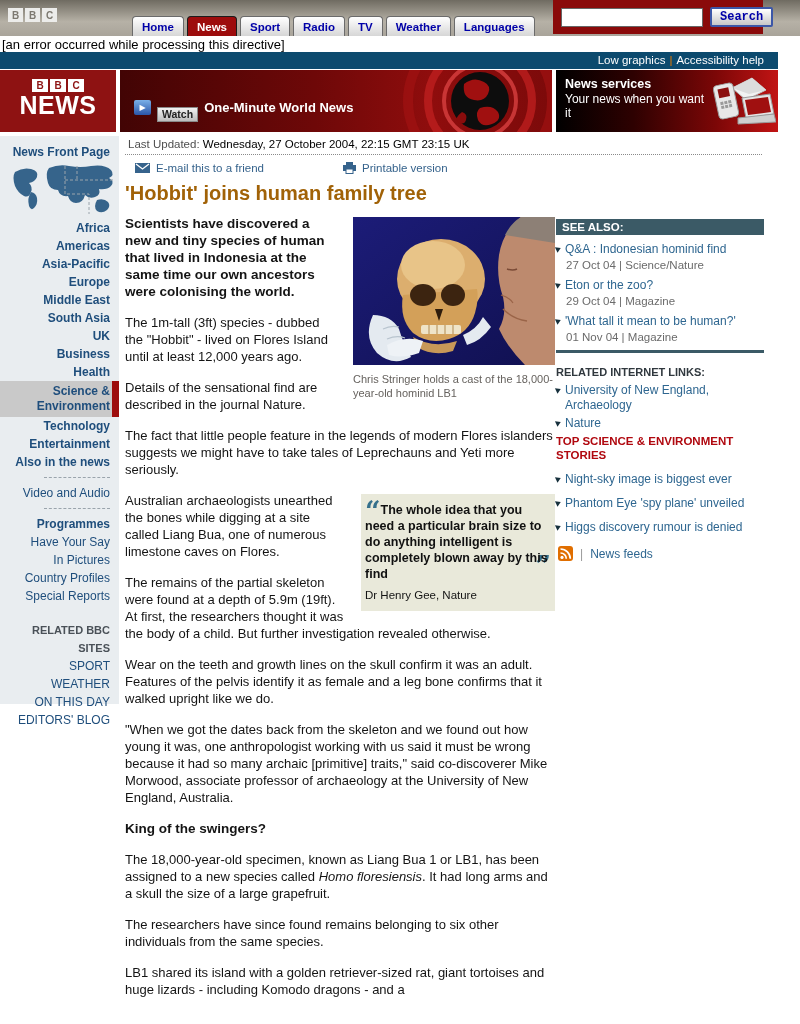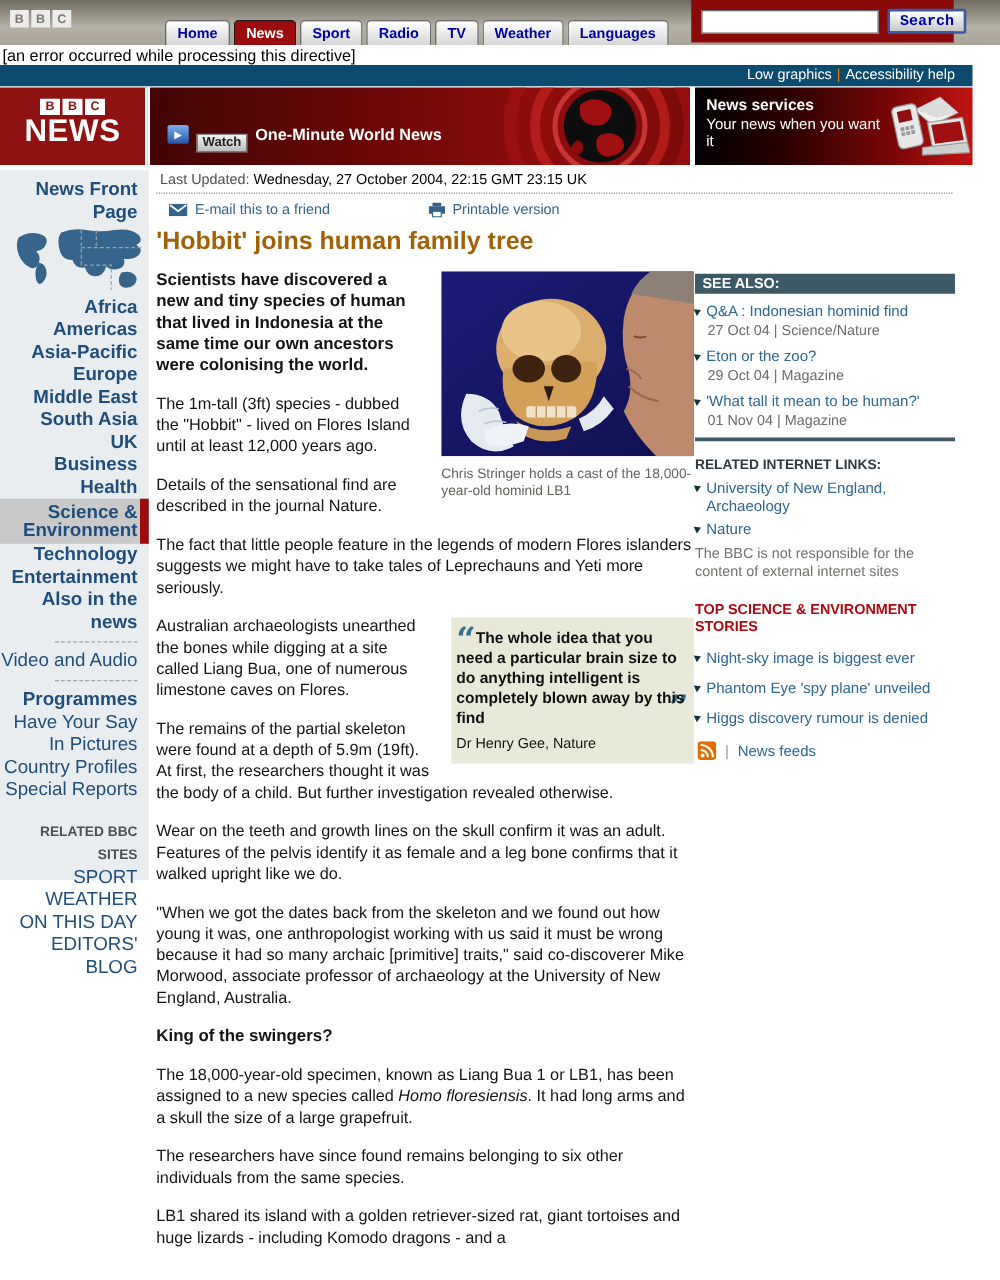--- a/index.html
+++ b/index.html
@@ -50,21 +50,21 @@
   .watch-title{color:#fff;font-weight:bold;font-size:13px;}
   .banner-right{position:absolute;left:556px;top:0;width:222px;height:62px;color:#fff;
     background:linear-gradient(90deg,#000000,#2e0101 35%,#7c0707 72%,#c11414);}
   .svc-text{position:absolute;left:9px;top:7px;width:140px;}
   .svc-title{font-weight:bold;font-size:12.5px;line-height:15px;}
   .svc-sub{font-size:12px;line-height:14px;}
   .devices-svg{position:absolute;right:2px;top:4px;}
 
   
   .sidebar{position:absolute;left:0;top:136px;width:119px;height:568px;background:#e9edf0;}
-  .side-item{display:block;text-align:right;padding-right:9px;font-size:15px;font-weight:bold;
+  .side-item{display:block;text-align:right;padding-right:9px;font-size:12px;font-weight:bold;
     color:#1f4e7c;line-height:18px;}
   .side-item.plain{font-weight:normal;}
   .side-item.front{padding-top:7px;}
   .side-item.selected{background:#c9c9c9;border-right:7px solid #9d0c0c;padding-right:2px;
     line-height:15px;padding-top:3px;padding-bottom:3px;}
   .map-svg{display:block;margin:3px 2px 3px auto;}
   .side-divider{border-top:1px dashed #9aa4ac;width:66px;height:0;margin:6px 9px 6px auto;}
   .rel-header{display:block;text-align:right;padding-right:9px;margin-top:16px;
     font-size:11px;font-weight:bold;color:#4a5158;line-height:18px;}
 
@@ -351,21 +351,20 @@
     <div class="ril">
       <div class="ril-header">RELATED INTERNET LINKS:</div>
       <div class="link-row">
           <span class="bullet"></span>
         <a style="width:160px;display:inline-block;">University of New England, Archaeology</a>
         </div>
       <div class="link-row" style="margin-top:3px;">
           <span class="bullet"></span>
         <a>Nature</a>
         </div>
-      <div class="disclaimer">The BBC is not responsible for the content of external internet sites</div>
     </div>
 
     <div>
       <div class="ts-header">TOP SCIENCE &amp; ENVIRONMENT STORIES</div>
       <div class="ts-item link-row">
           <span class="bullet"></span>
         <a>Night-sky image is biggest ever</a>
         </div>
       <div class="ts-item link-row">
           <span class="bullet"></span>

